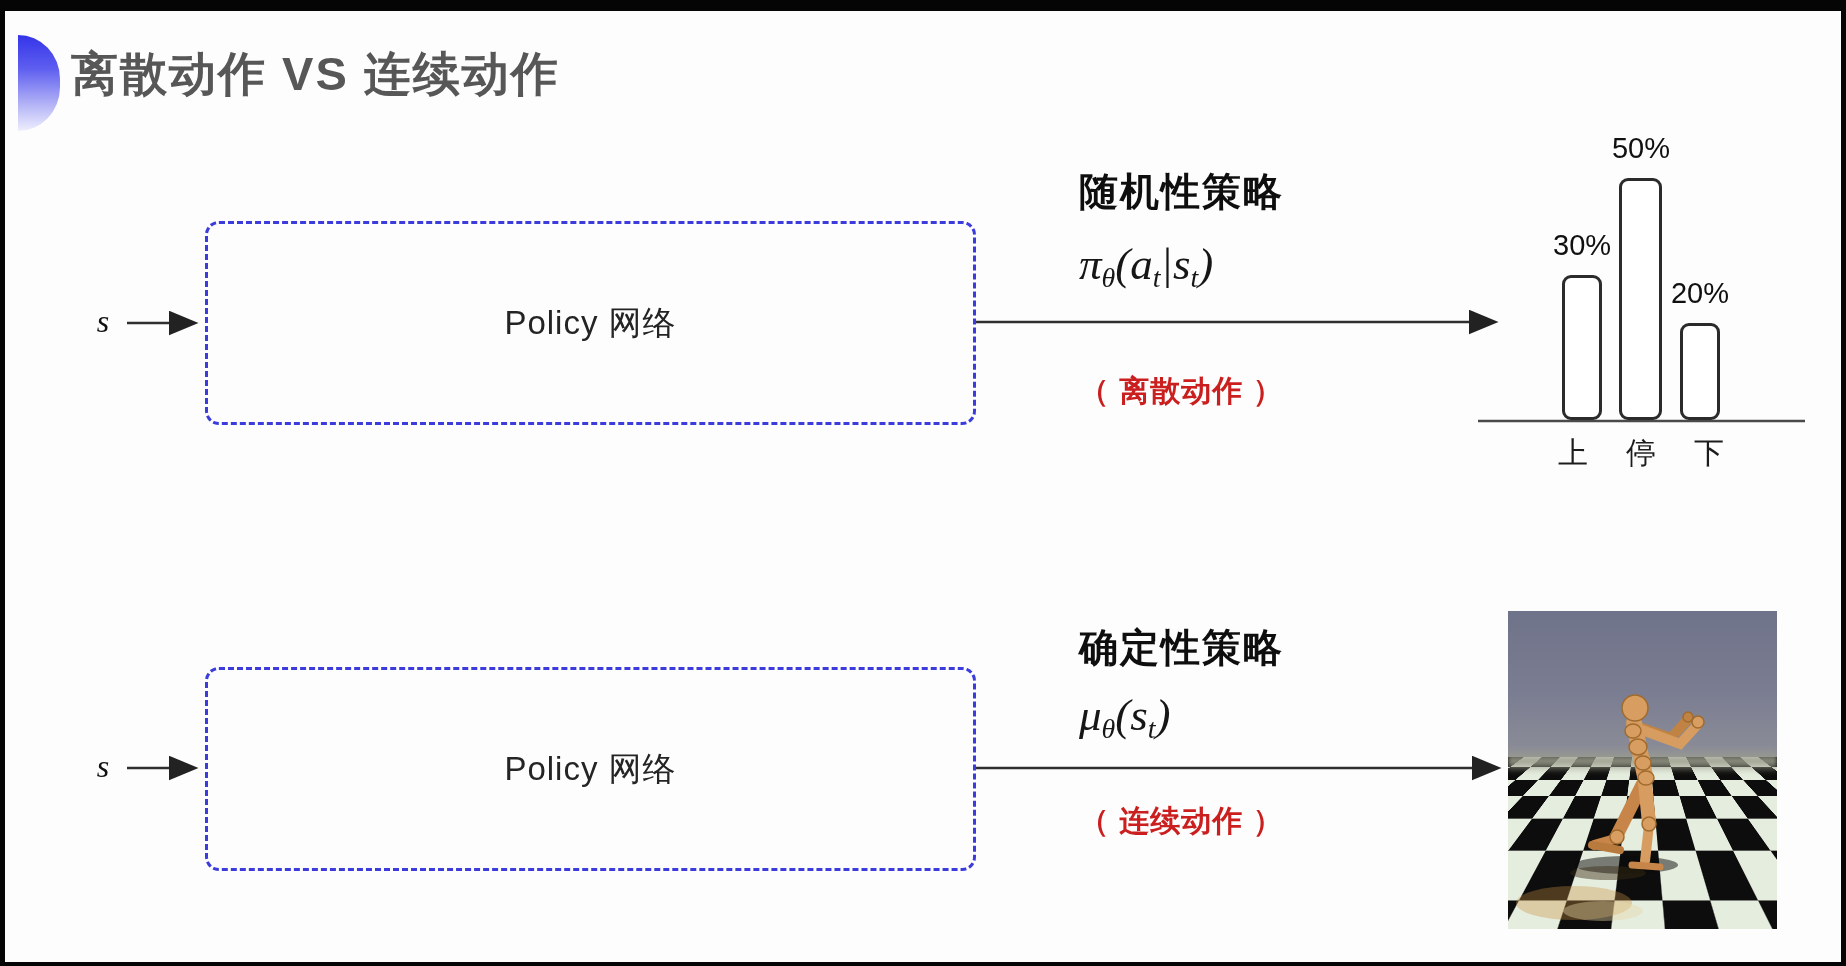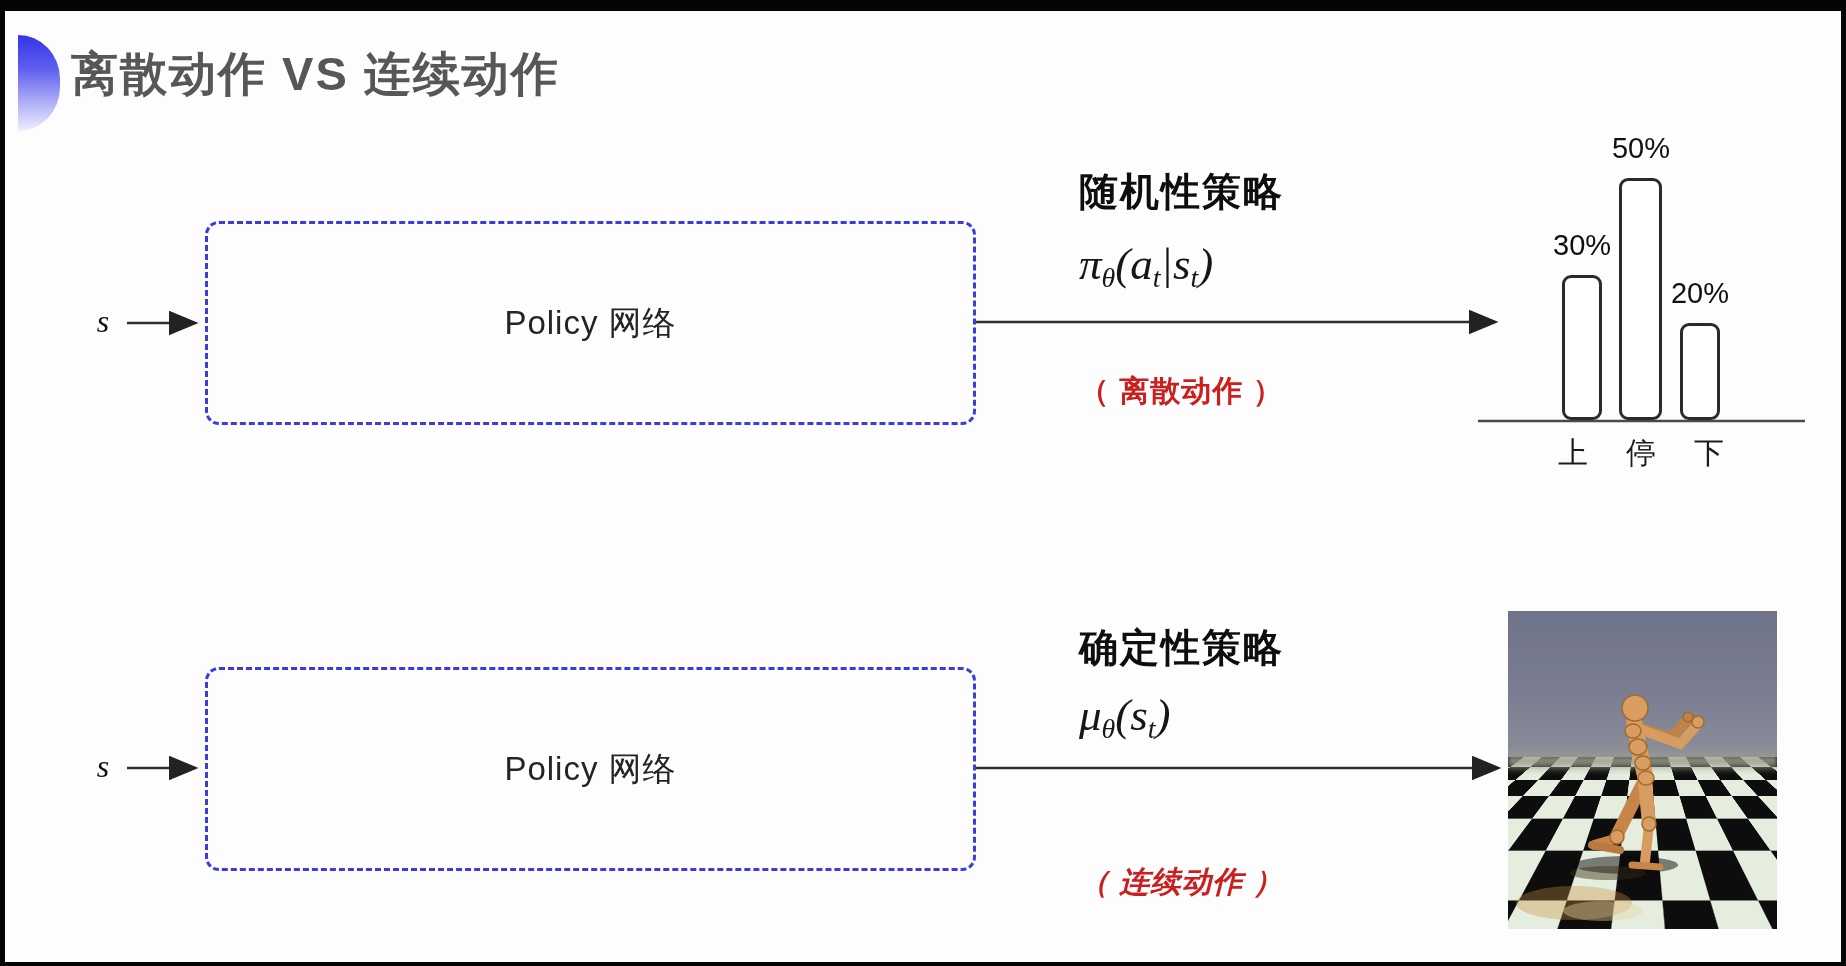--- a/index.html
+++ b/index.html
@@ -146,21 +146,21 @@
   <div class="s-label" style="top:737px;left:78px;">s</div>
   <div class="policy-box" style="top:656px;">
     <span class="box-label">Policy 网络</span>
   </div>
   <div class="policy-block" style="top:678px;">
     <span class="formula"><span>μ</span><span class="sub">θ</span><span>(</span><span>s</span><span class="sub">t</span><span>)</span></span>
   </div>
   <div class="policy-block" style="top:610px;">
     <span class="policy-name">确定性策略</span>
   </div>
-  <div class="policy-block" style="top:851px;font-style:italic;">
+  <div class="policy-block" style="top:790px;">
     <span class="action-note">（ 连续动作 ）</span>
   </div>
 
   <div class="sim">
     <div class="sim-sky"></div>
     <div class="sim-floor"></div>
     <div class="sim-haze"></div>
     <svg class="sim-robot" width="269" height="318" viewBox="0 0 269 318">
 
       <ellipse cx="118" cy="254" rx="52" ry="9" fill="#0a0a0a" opacity="0.5"></ellipse>

